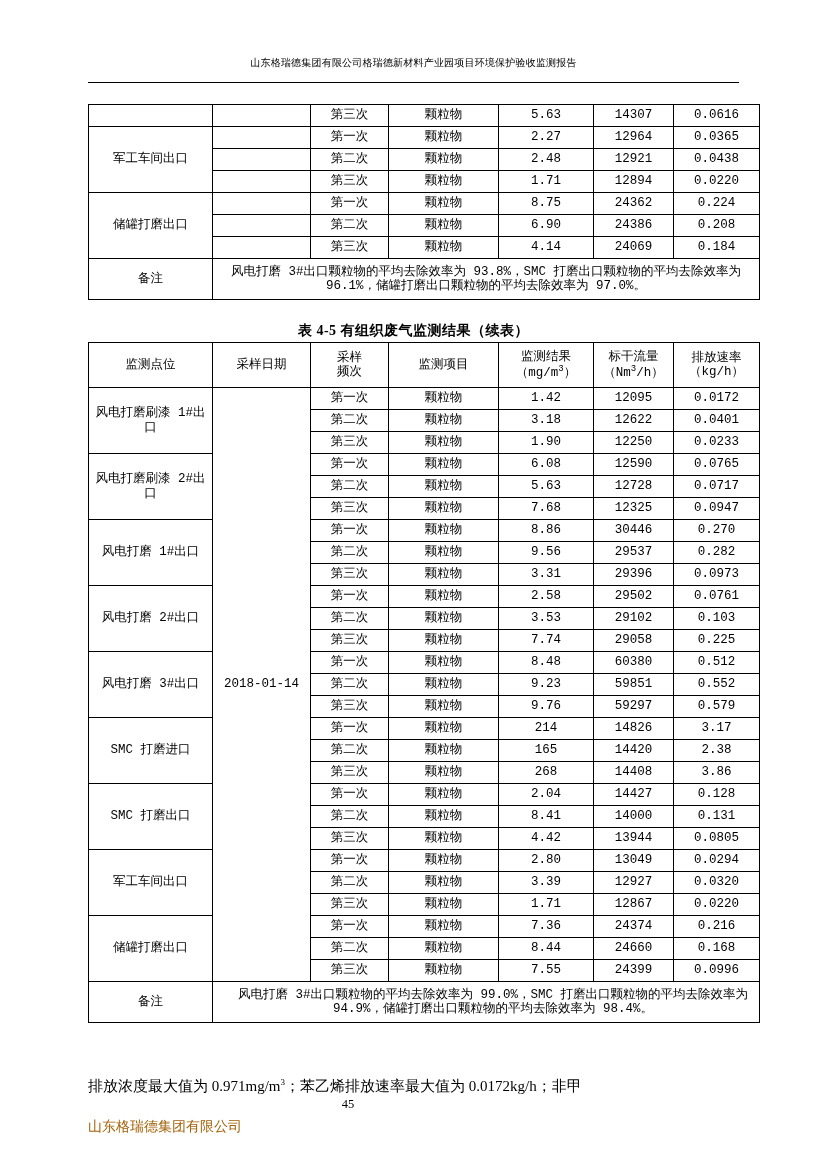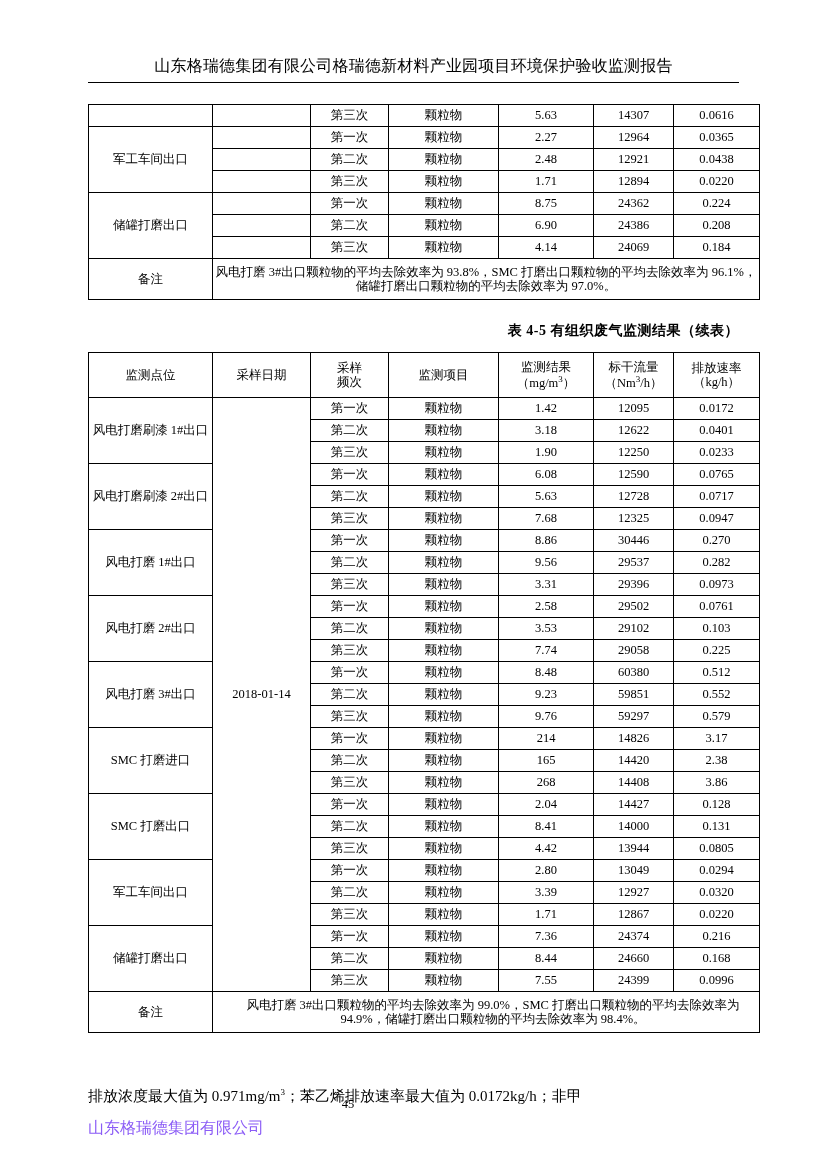--- a/index.html
+++ b/index.html
@@ -17,64 +17,65 @@
     color: #000000;
     box-sizing: border-box;
     overflow: hidden;
   }
   .header {
     position: absolute;
     top: 56px;
     left: 88px;
     width: 651px;
     text-align: center;
-    font-size: 16px;
+    font-size: 10px;
     letter-spacing: 0.2px;
   }
   .header-rule {
     position: absolute;
     top: 82px;
     left: 88px;
     width: 651px;
     border-bottom: 1px solid #000;
   }
   .content {
     position: absolute;
     top: 104px;
     left: 88px;
     width: 651px;
   }
   table.doc {
     border-collapse: collapse;
     width: 651px;
     table-layout: fixed;
+    font-family: Liberation Mono, monospace;
   }
   table.doc td {
     border: 1px solid #000;
     font-size: 12.5px;
     text-align: center;
     vertical-align: middle;
     padding: 1px 2px;
     height: 19px;
     line-height: 1.15;
   }
   td.head {
     font-size: 12.5px;
   }
   td.left {
     text-align: left;
     padding-left: 6px;
     padding-right: 6px;
     line-height: 1.5;
   }
   .tbl-caption {
-    text-align: right;
+    text-align: center;
     font-weight: bold;
     font-size: 14px;
-    margin: 22px 0 12px 0;
+    margin: 22px 0 2px 0;
     letter-spacing: 0.5px;
   }
   .sup {
     font-size: 9px;
     vertical-align: super;
   }
   .para {
     margin-top: 20px;
     font-size: 15px;
     line-height: 1.95;
@@ -86,22 +87,22 @@
     top: 1097px;
     left: 0;
     width: 696px;
     text-align: center;
     font-size: 12.5px;
   }
   .footer-left {
     position: absolute;
     top: 1118px;
     left: 88px;
-    font-size: 16px;
-    color: #8b5cf6;
+    font-size: 14px;
+    color: #a16207;
   }
   .nowrapcell { white-space: nowrap; }
 </style>
 </head>
 <body>
 
 <div class="page">
 
   <div class="header">山东格瑞德集团有限公司格瑞德新材料产业园项目环境保护验收监测报告</div>
   <div class="header-rule"></div>

